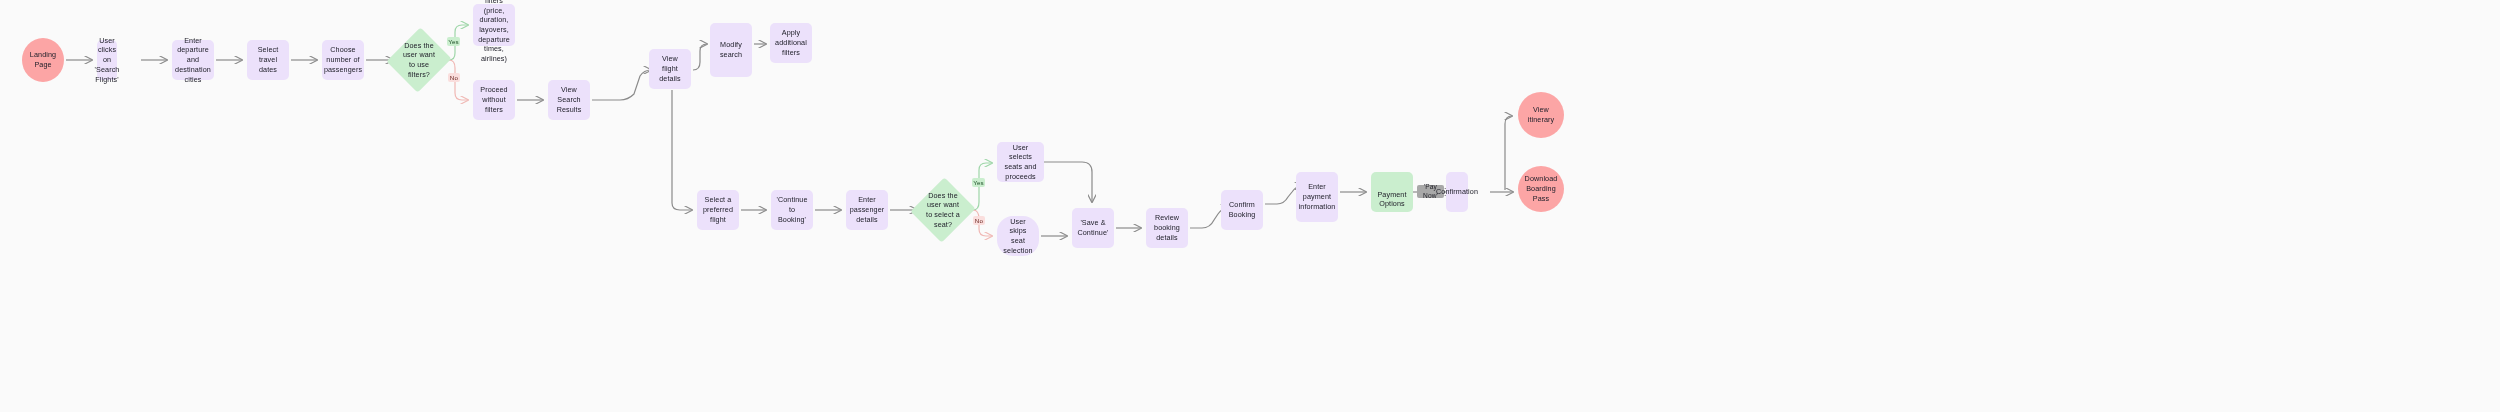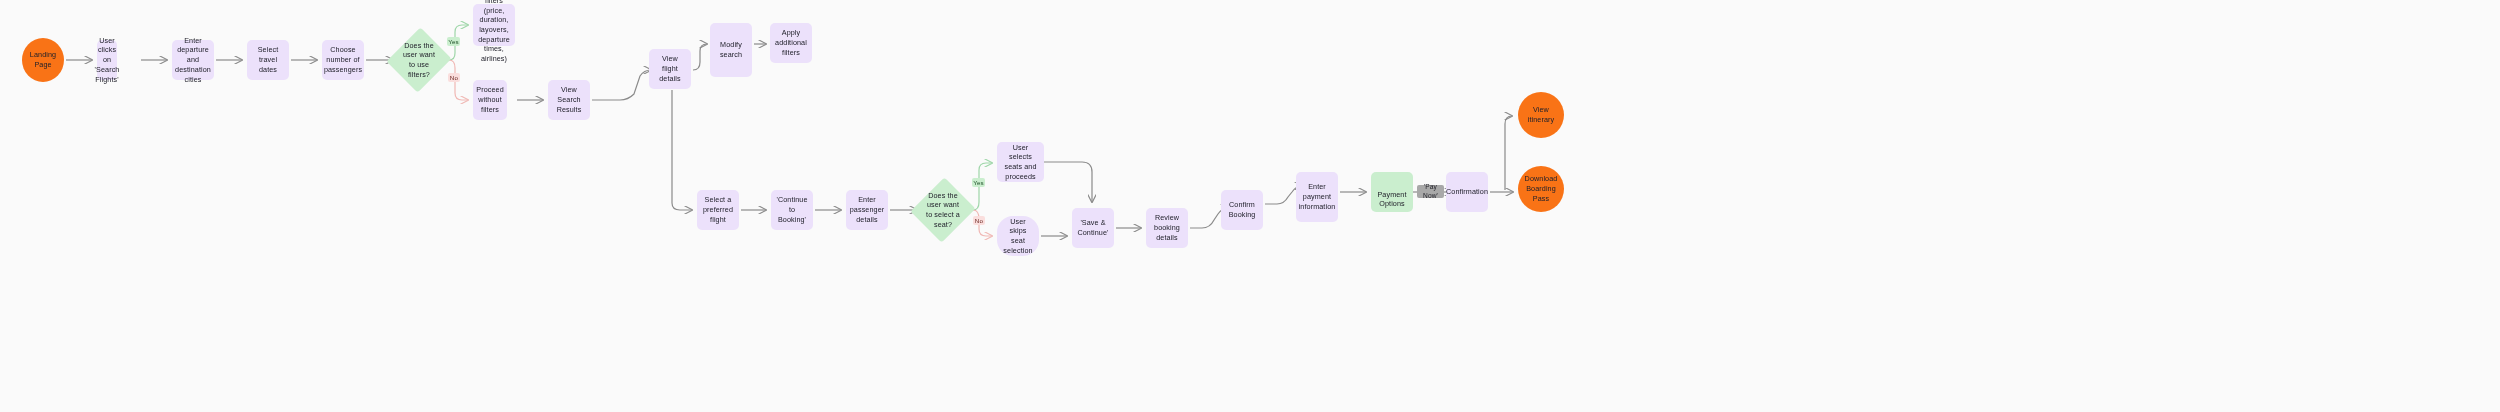--- a/index.html
+++ b/index.html
@@ -36,21 +36,21 @@
     line-height: 1.35;
     letter-spacing: 0.1px;
   }
   .node-process {
     background: #ece1fb;
     border-radius: 5px;
     font-size: 7.2px;
     padding: 3px 5px;
   }
   .node-terminal {
-    background: #f97316;
+    background: #fca5a5;
     border-radius: 50%;
     font-size: 7.2px;
     padding: 4px;
   }
   .node-decision {
     background: transparent;
     font-size: 7.2px;
   }
   .diamond-shape {
     position: absolute;
@@ -180,21 +180,21 @@
       <div class="node node-process" style="left: 322px; top: 40px; width: 42px; height: 40px;">
         <div>Choose number of passengers</div>
       </div>
       <div class="node node-decision" style="left: 397px; top: 36px; width: 44px; height: 48px;">
         <div class="diamond-shape"></div>
         <div class="diamond-label">Does the user want to use filters?</div>
       </div>
       <div class="node node-process" style="left: 473px; top: 4px; width: 42px; height: 42px;">
         <div>Apply filters (price, duration, layovers, departure times, airlines)</div>
       </div>
-      <div class="node node-process" style="left: 473px; top: 80px; width: 34px; height: 40px;">
+      <div class="node node-process" style="left: 473px; top: 80px; width: 42px; height: 40px;">
         <div>Proceed without filters</div>
       </div>
       <div class="node node-process" style="left: 548px; top: 80px; width: 42px; height: 40px;">
         <div>View Search Results</div>
       </div>
       <div class="node node-process" style="left: 649px; top: 49px; width: 42px; height: 40px;">
         <div>View flight details</div>
       </div>
       <div class="node node-process" style="left: 710px; top: 23px; width: 42px; height: 54px;">
         <div>Modify search</div>
@@ -232,21 +232,21 @@
       </div>
       <div class="node node-process" style="left: 1296px; top: 172px; width: 42px; height: 50px;">
         <div>Enter payment information</div>
       </div>
       <div class="node node-payment" style="left: 1371px; top: 172px; width: 42px; height: 40px;">
         <div>Payment Options</div>
       </div>
       <div class="node node-action" style="left: 1417px; top: 185px; width: 27px; height: 13px;">
         <div>'Pay Now'</div>
       </div>
-      <div class="node node-process" style="left: 1446px; top: 172px; width: 42px; height: 40px;">
+      <div class="node node-process" style="left: 1446px; top: 172px; width: 22px; height: 40px;">
         <div>Confirmation</div>
       </div>
       <div class="node node-terminal" style="left: 1518px; top: 92px; width: 46px; height: 46px;">
         <div>View itinerary</div>
       </div>
       <div class="node node-terminal" style="left: 1518px; top: 166px; width: 46px; height: 46px;">
         <div>Download Boarding Pass</div>
       </div>
     </div>
   <div id="label-layer">

